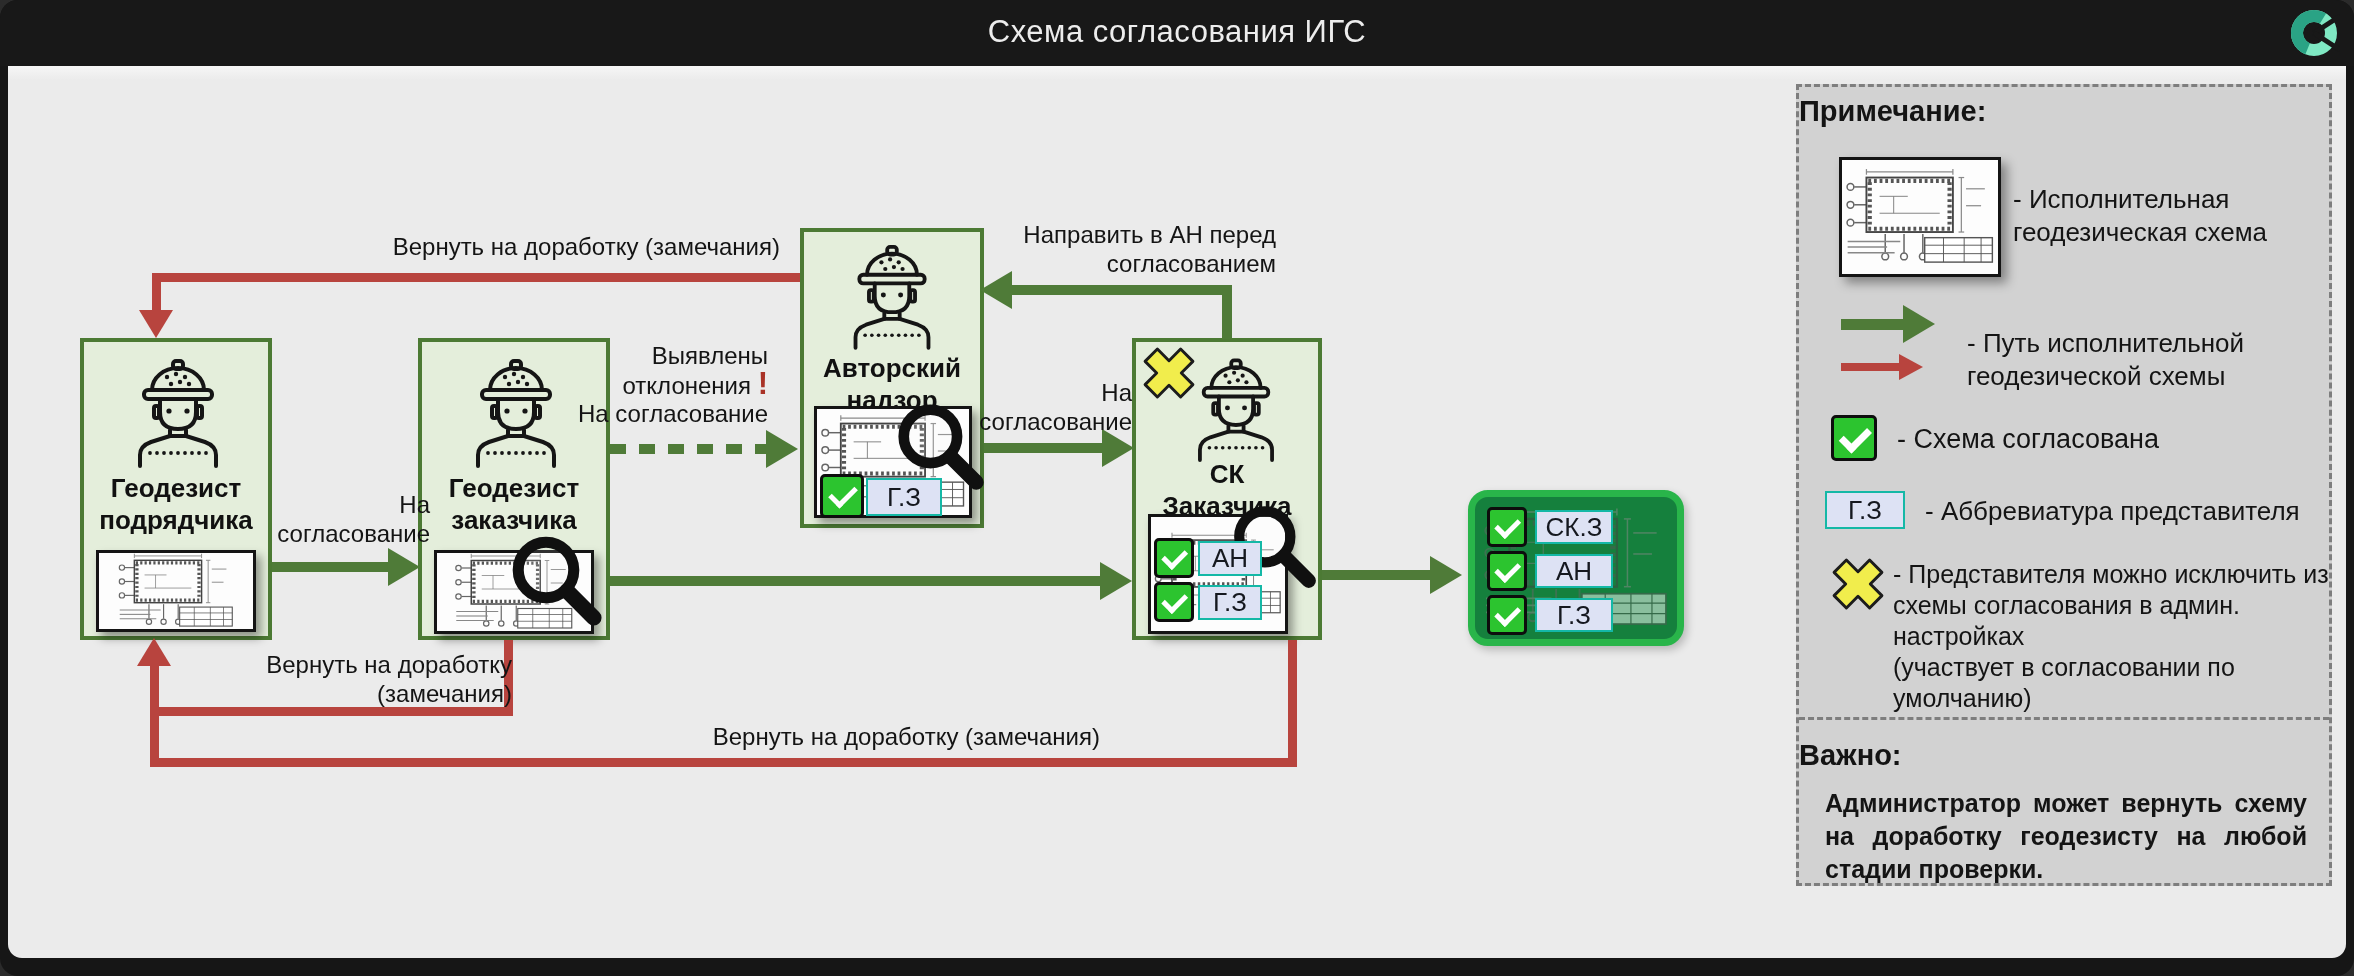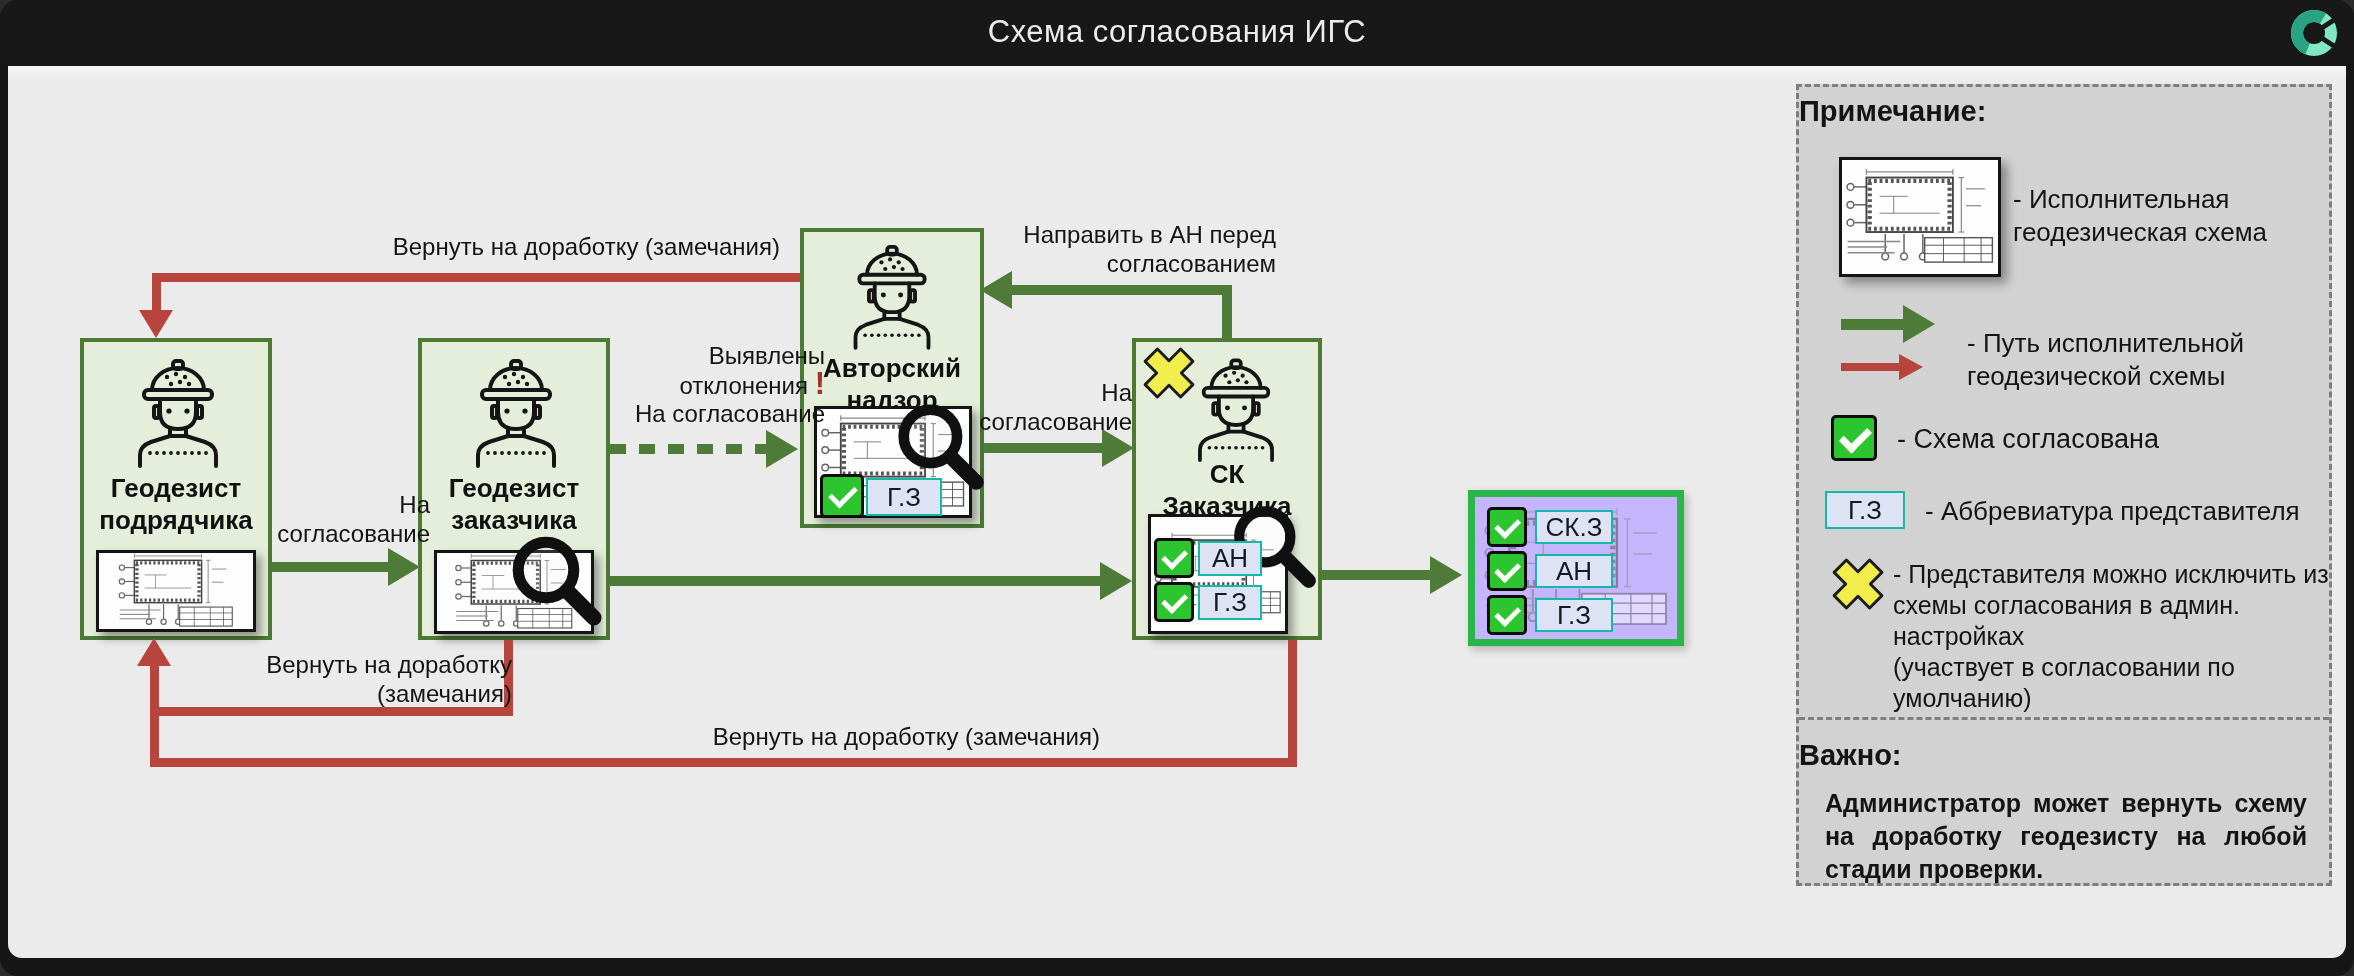--- a/index.html
+++ b/index.html
@@ -37,21 +37,21 @@
   .node{
     position:absolute;background:#e4eedb;border:4px solid #4c7a34;
   }
   .node .n-title{position:absolute;left:0;width:100%;text-align:center;font-size:26px;font-weight:bold;line-height:32px;color:#111;}
   .sheet{
     position:absolute;background:#fdfdfd;border:3px solid #141414;
     box-shadow:5px 6px 9px rgba(0,0,0,.38);
   }
   .sheet svg{display:block;width:100%;height:100%;}
   .result{
-    position:absolute;background:#c4b5fd;border:7px solid #29b54a;border-radius:0;
+    position:absolute;background:#15803d;border:7px solid #29b54a;border-radius:20px;
     box-shadow:3px 4px 8px rgba(0,0,0,.22);
   }
   .r-title{position:absolute;text-align:center;font-size:26px;font-weight:bold;line-height:32px;color:#111;}
   
   .chk{position:absolute;background:#2cc42f;border:3px solid #0d0d0d;border-radius:5px;}
   .chk::after{
     content:"";position:absolute;left:18%;top:24%;width:54%;height:28%;
     border-left:5px solid #fff;border-bottom:5px solid #fff;transform:rotate(-45deg);
   }
   .chk.big::after{border-left-width:7px;border-bottom-width:7px;}
@@ -281,21 +281,21 @@
   <div class="flabel" style="left:258px;top:490px;width:172px;">
     <div>На</div>
       <div>согласование</div>
   </div>
 
   <div class="gbar" style="left:610px;top:576px;width:494px;height:10px;"></div>
   <div class="ah-right" style="left:1100px;top:562px;"></div>
 
   <div class="gdash" style="left:610px;top:444px;width:160px;"></div>
   <div class="ah-right" style="left:766px;top:430px;"></div>
-  <div class="flabel" style="left:621px;top:342px;width:204px;line-height:28px;">
+  <div class="flabel" style="left:564px;top:342px;width:204px;line-height:28px;">
     <div>Выявлены</div>
     <div><span>отклонения</span> <span class="excl">!</span></div>
     <div>На согласование</div>
   </div>
 
   <div class="gbar" style="left:984px;top:443px;width:122px;height:10px;"></div>
   <div class="ah-right" style="left:1102px;top:429px;"></div>
   <div class="flabel" style="left:962px;top:378px;width:170px;">
     <div>На</div>
       <div>согласование</div>

